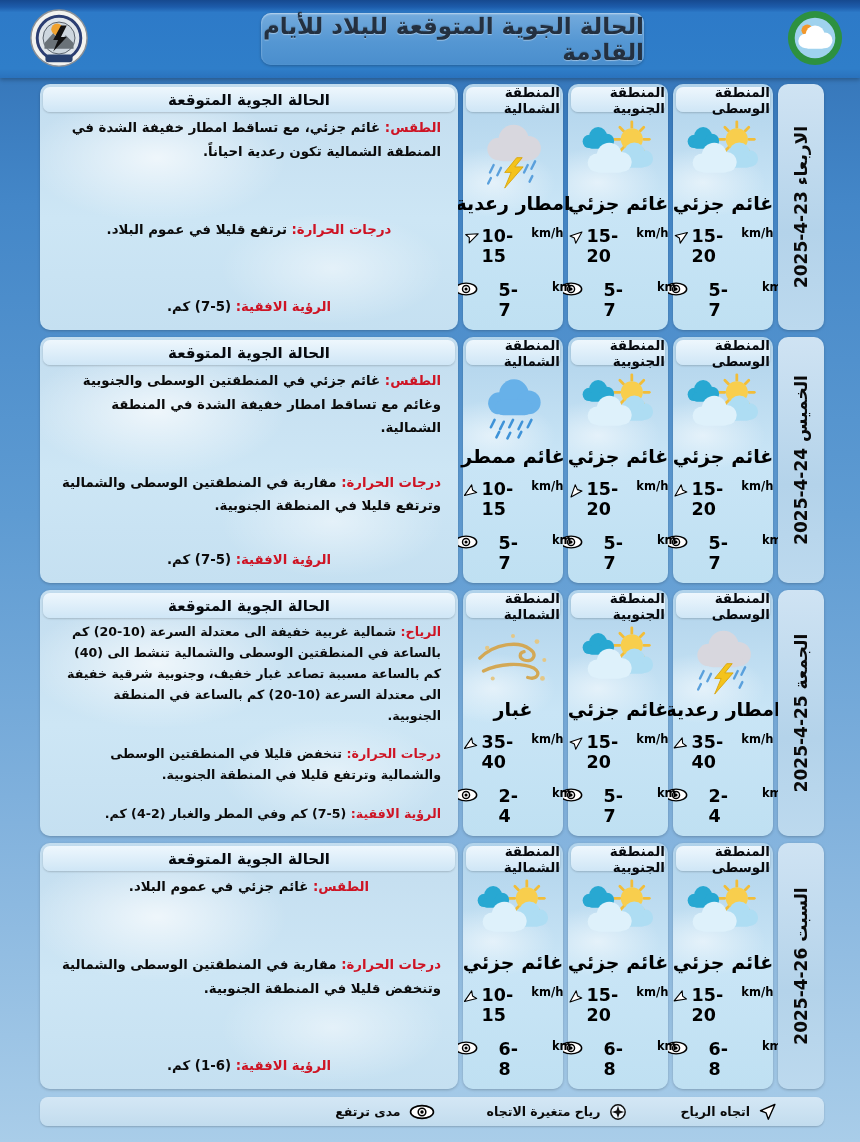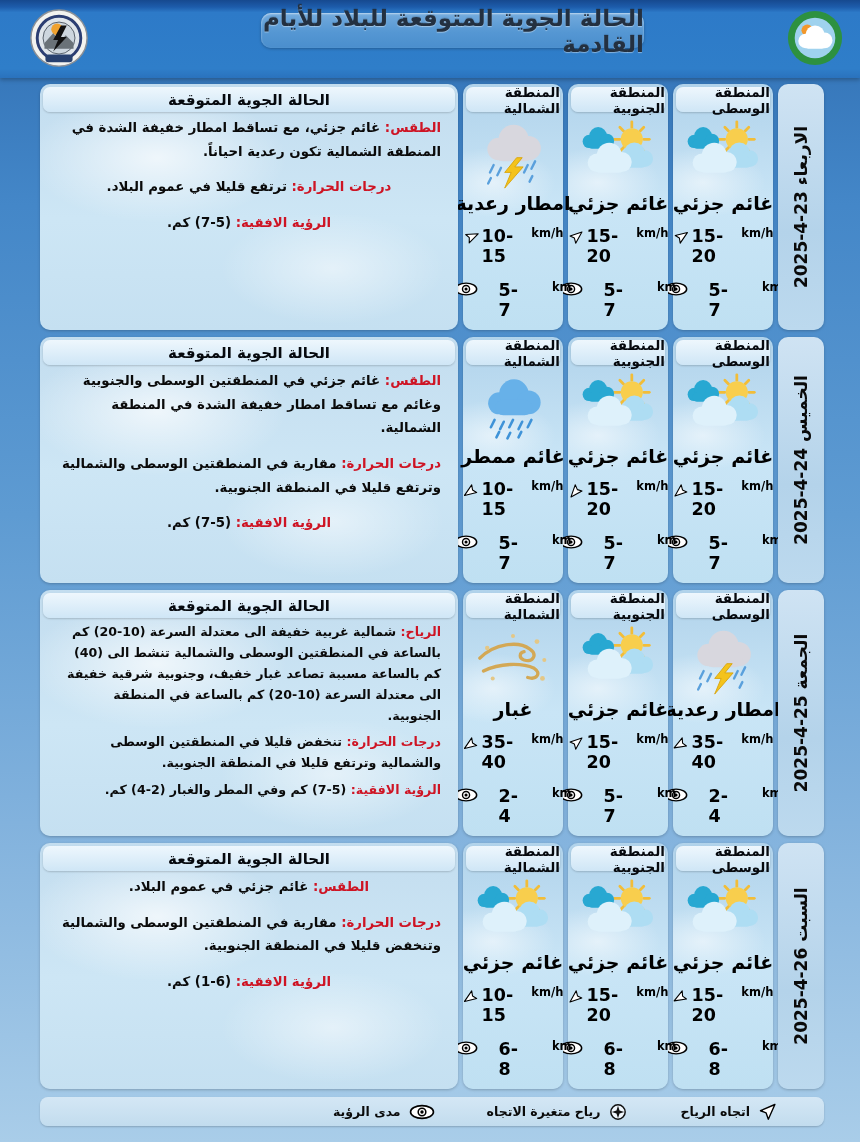--- a/index.html
+++ b/index.html
@@ -5,21 +5,21 @@
   html,body{margin:0;padding:0;}
   body{
     width:860px;height:1142px;overflow:hidden;position:relative;
     font-family:"DejaVu Sans","Liberation Sans",sans-serif;
     background:linear-gradient(180deg,#2f6fb4 0%,#4487c8 18%,#5e9bd2 45%,#82b2dd 72%,#a9cde9 100%);
   }
   
   .topbar{position:relative;height:78px;
     background:linear-gradient(180deg,#16498f 0%,#1d5cab 9%,#2d7ac8 16%,#2f7ec9 88%,#2a72bd 100%);
     box-shadow:0 2px 4px rgba(0,0,0,.25);}
-  .title-pill{position:absolute;left:214px;right:216px;top:13px;height:35px;border-radius:10px;
+  .title-pill{position:absolute;left:214px;right:216px;top:13px;height:52px;border-radius:10px;
     background:linear-gradient(180deg,#74abdd 0%,#5597d3 55%,#4a8ecd 100%);
     box-shadow:inset 0 1px 2px rgba(255,255,255,.55),0 1px 3px rgba(0,0,0,.25);
     display:flex;align-items:center;justify-content:center;margin-left:47px;}
   .title-pill span{font-size:23px;font-weight:bold;color:#233040;
     text-shadow:0 1px 1px rgba(255,255,255,.4),0 -1px 1px rgba(0,0,0,.15);}
   .logo{position:absolute;top:7px;}
   .logo.left{left:28px;} .logo.right{right:16px;top:9px;}
   
   .main{padding:6px 36px 0 40px;display:flex;flex-direction:column;gap:7px;}
   .row{height:246px;display:flex;gap:5px;}
@@ -43,21 +43,21 @@
   .wind{margin-top:12px;gap:3px;} .vis{margin-top:14px;gap:20px;}
   .num{font-size:17.5px;} .unit{font-size:11.5px;margin-left:8px;}
   .arrow{width:23px;height:23px;transform-origin:50% 50%;}
   .eye{width:30px;height:18px;}
   .forecast{flex:1;display:flex;flex-direction:column;padding:3px;box-sizing:border-box;
     background:
       radial-gradient(180px 90px at 28% 30%,rgba(255,255,255,.7),transparent 72%),
       radial-gradient(160px 80px at 70% 75%,rgba(255,255,255,.5),transparent 70%),
       linear-gradient(180deg,#c3ddef 0%,#cde6f5 55%,#c5e0f1 100%);}
   .fp{font-size:15px;}
-  .fbody{flex:1;display:flex;flex-direction:column;justify-content:flex-start;gap:12px;
+  .fbody{flex:1;display:flex;flex-direction:column;justify-content:space-between;gap:12px;
     padding:4px 14px 8px;font-size:13.3px;font-weight:bold;line-height:1.78;color:#0a0a0a;text-align:right;}
   .fbody p{margin:0;}
   .fbody p.c{text-align:center;}
   .fbody.dense{gap:6px;font-size:12.6px;line-height:1.66;}
   .lbl{color:#ce1424;}
   
   .legend{margin:8px 36px 0 40px;height:29px;border-radius:8px;
     background:linear-gradient(180deg,#d4e7f5,#c2dcee);box-shadow:0 1px 2px rgba(0,0,0,.2);
     display:flex;align-items:center;padding-right:46px;gap:52px;
     font-size:12.5px;font-weight:bold;color:#0a0a0a;}
@@ -489,15 +489,15 @@
   <div class="lg-item">
     <svg class="lg-ic" viewBox="0 0 24 24">
         <use href="#compass"></use>
       </svg>
     <span>رياح متغيرة الاتجاه</span>
   </div>
   <div class="lg-item">
     <svg class="lg-ic" viewBox="0 0 34 20" style="width:26px;height:16px">
         <use href="#eye"></use>
       </svg>
-    <span>مدى الرؤية</span>
+    <span>مدى ترتفع</span>
   </div>
 </div>
 
 </body></html>

